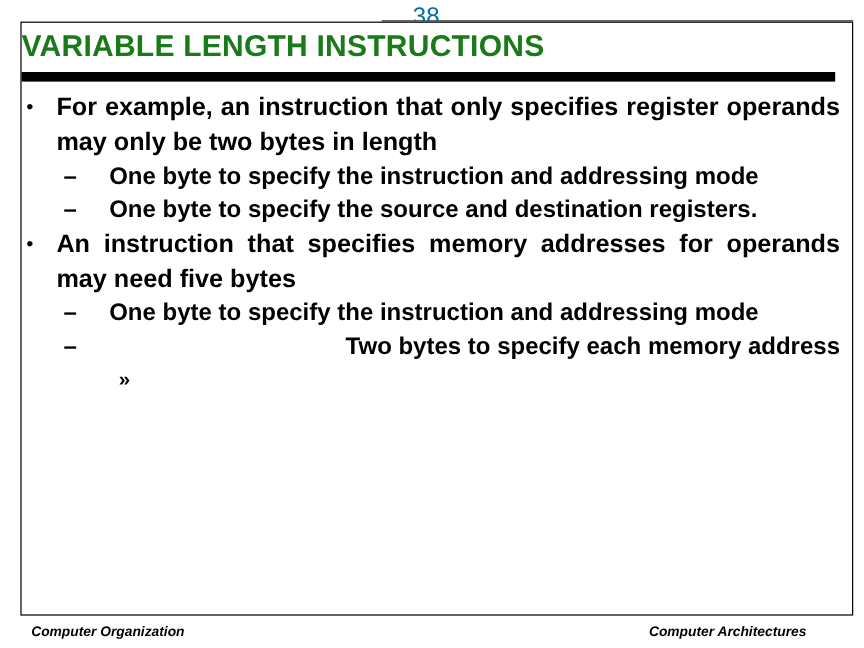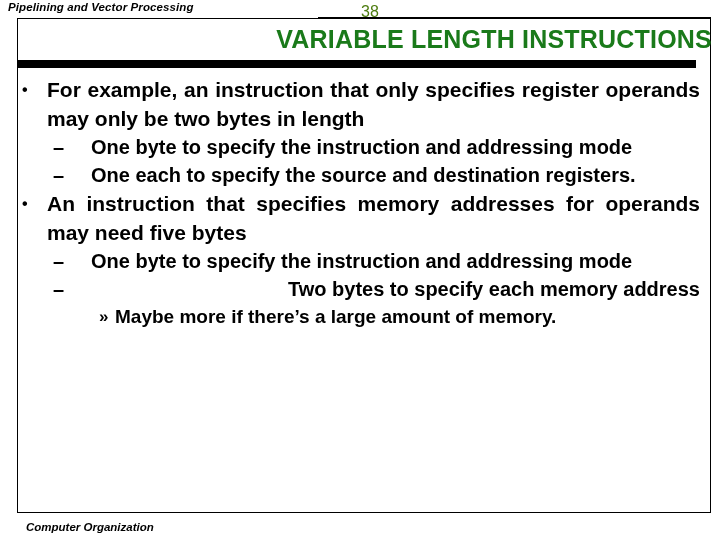--- a/index.html
+++ b/index.html
@@ -37,46 +37,46 @@
   #header-rule {
     position: absolute;
     left: 318px;
     top: 17px;
     width: 393px;
     height: 1px;
     background: #000000;
   }
   #header-page-number {
     position: absolute;
-    left: 361px;
+    left: 344px;
     top: 4px;
-    font-size: 16px;
+    font-size: 20px;
     font-weight: normal;
-    color: #4d7c0f;
+    color: #0369a1;
     line-height: 1;
   }
 
   
   #content-frame {
     position: absolute;
     left: 17px;
     top: 18px;
     width: 694px;
     height: 495px;
     border: 1px solid #000000;
     box-sizing: border-box;
     background: #ffffff;
   }
 
   #slide-title {
     position: absolute;
     left: 0;
     top: 6px;
     width: 694px;
-    text-align: right;
+    text-align: left;
     font-size: 25px;
     font-weight: bold;
     color: #1a7a1a;
     letter-spacing: 0.2px;
     white-space: nowrap;
   }
 
   #title-divider {
     position: absolute;
     left: 0px;
@@ -190,21 +190,20 @@
     font-weight: bold;
     font-style: italic;
     color: #000000;
     white-space: nowrap;
   }
 </style>
 </head>
 <body>
 
 <div id="slide-header">
-  <div id="header-title">Pipelining and Vector Processing</div>
   <div id="header-rule"></div>
   <div id="header-page-number">38</div>
 </div>
 
 <div id="content-frame">
 
   <div id="slide-title">VARIABLE LENGTH INSTRUCTIONS</div>
 
   <div id="title-divider"></div>
 
@@ -215,41 +214,41 @@
       <span class="bullet-text">For example, an instruction that only specifies register operands may only be two bytes in length</span>
     </div>
 
     <div class="bullet-row lvl2">
       <span class="bullet-marker">–</span>
       <span class="bullet-text">One byte to specify the instruction and addressing mode</span>
     </div>
 
     <div class="bullet-row lvl2">
       <span class="bullet-marker">–</span>
-      <span class="bullet-text">One each to specify the source and destination registers.</span>
+      <span class="bullet-text">One byte to specify the source and destination registers.</span>
     </div>
 
     <div class="bullet-row lvl1">
       <span class="bullet-marker">•</span>
       <span class="bullet-text">An instruction that specifies memory addresses for operands may need five bytes</span>
     </div>
 
     <div class="bullet-row lvl2">
       <span class="bullet-marker">–</span>
       <span class="bullet-text">One byte to specify the instruction and addressing mode</span>
     </div>
 
     <div class="bullet-row lvl2 no-justify">
       <span class="bullet-marker">–</span>
       <span class="bullet-text">Two bytes to specify each memory address</span>
     </div>
 
     <div class="bullet-row lvl3">
       <span class="bullet-marker">»</span>
-      <span class="bullet-text">Maybe more if there’s a large amount of memory.</span>
     </div>
 
   </div>
 </div>
 
 <div id="slide-footer">
   <div id="footer-left">Computer Organization</div>
+  <div id="footer-right">Computer Architectures</div>
 </div>
 
 </body></html>

